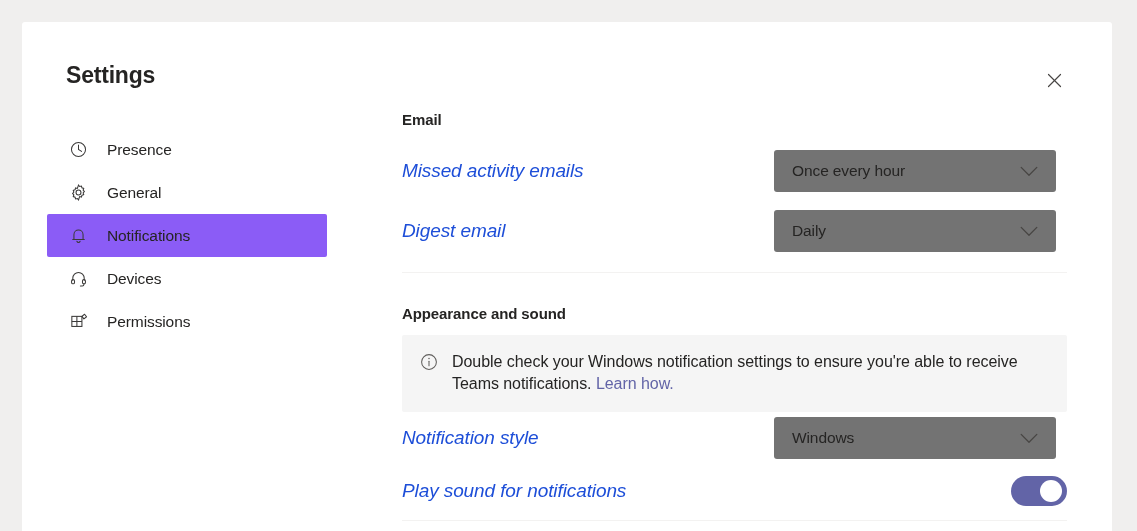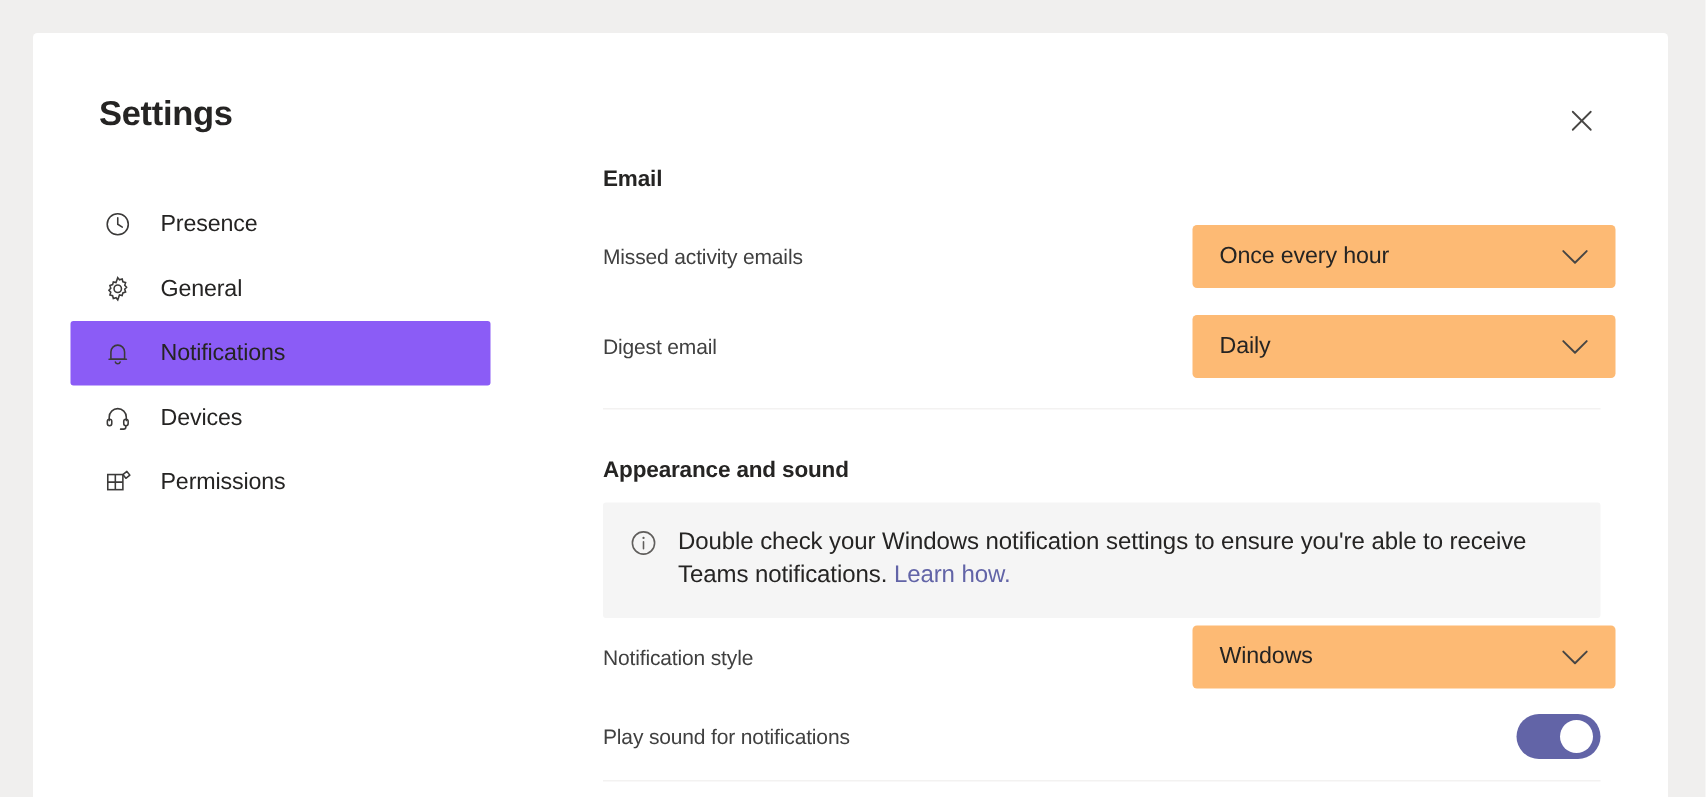--- a/index.html
+++ b/index.html
@@ -111,31 +111,32 @@
 
   .setting-row {
     position: absolute;
     left: 0;
     width: 665px;
     height: 42px;
     display: flex;
     align-items: center;
   }
   .setting-label {
-    font-size: 14px;
-    color: #404040;
+    font-size: 19px;
+    color: #1d4ed8;
     letter-spacing: -0.1px;
+    font-style: italic;
   }
 
   .dropdown {
     position: absolute;
-    left: 393px;
+    left: 372px;
     width: 282px;
     height: 42px;
-    background: #fdba74;
+    background: #737373;
     border-radius: 3px;
     display: flex;
     align-items: center;
     cursor: pointer;
     box-sizing: border-box;
   }
   .dropdown-value {
     margin-left: 18px;
     font-size: 15.5px;
     color: #252423;

